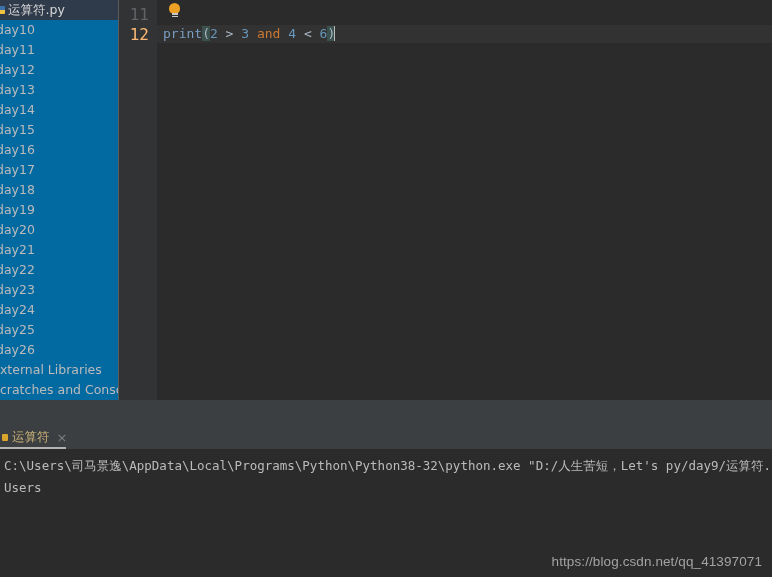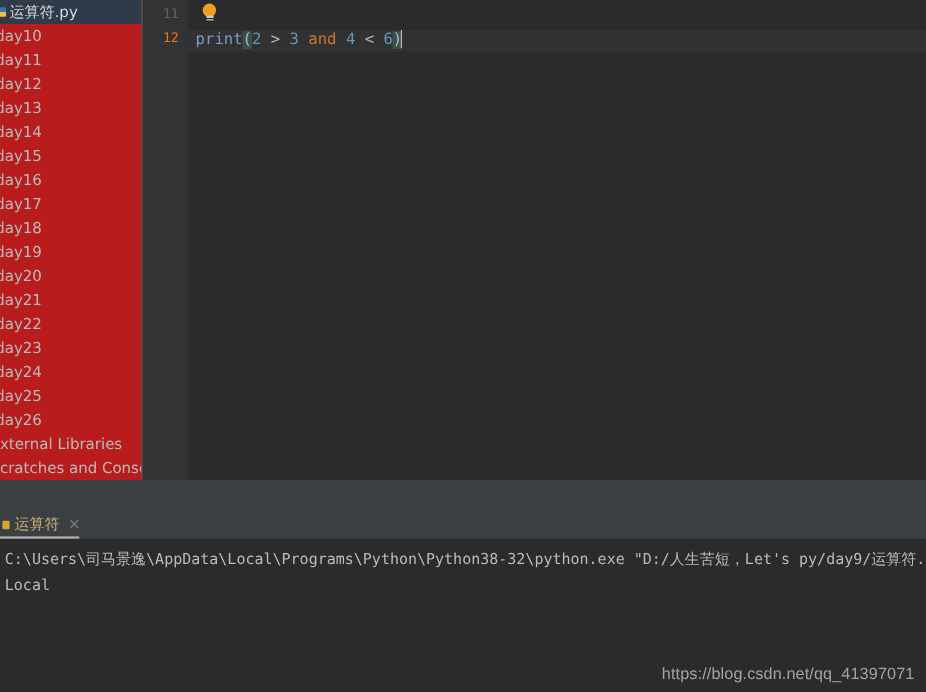--- a/index.html
+++ b/index.html
@@ -21,21 +21,21 @@
     background: #3c3f41;
   }
 
   
   .sidebar {
     position: absolute;
     left: 0;
     top: 0;
     width: 118px;
     height: 400px;
-    background: #b91c1c;
+    background: #0369a1;
     overflow: hidden;
   }
   .tree-row {
     position: relative;
     height: 20px;
     line-height: 20px;
     font-size: 12.5px;
     color: #bbbbbb;
     white-space: nowrap;
     padding-left: 6px;
@@ -94,25 +94,25 @@
     width: 38px;
     height: 400px;
     background: #313335;
   }
   .gutter .ln {
     position: absolute;
     right: 8px;
     width: 40px;
     text-align: right;
     font-family: "DejaVu Sans Mono", "Liberation Mono", monospace;
-    font-size: 11px;
+    font-size: 16px;
     color: #606366;
   }
   .gutter .ln.cur {
-    color: #f97316;
+    color: #fdba74;
   }
   .code-area {
     position: absolute;
     left: 38px;
     top: 0;
     right: 0;
     height: 376px;
   }
   .current-line-band {
     position: absolute;
@@ -339,19 +339,19 @@
       <div class="console-tab">
         <span class="run-icon"></span>
         <span>运算符</span>
         <span class="close-x">×</span>
       </div>
       <div class="tab-underline"></div>
     </div>
 
     <div class="console-body">
       <div class="console-line">C:\Users\司马景逸\AppData\Local\Programs\Python\Python38-32\python.exe "D:/人生苦短，Let's py/day9/运算符.py"</div>
-      <div class="console-line">Local</div>
+      <div class="console-line">Users</div>
       <div class="console-line spacer"></div>
       <div class="watermark">https://blog.csdn.net/qq_41397071</div>
     </div>
   </div>
 
 </div>
 
 </body></html>

